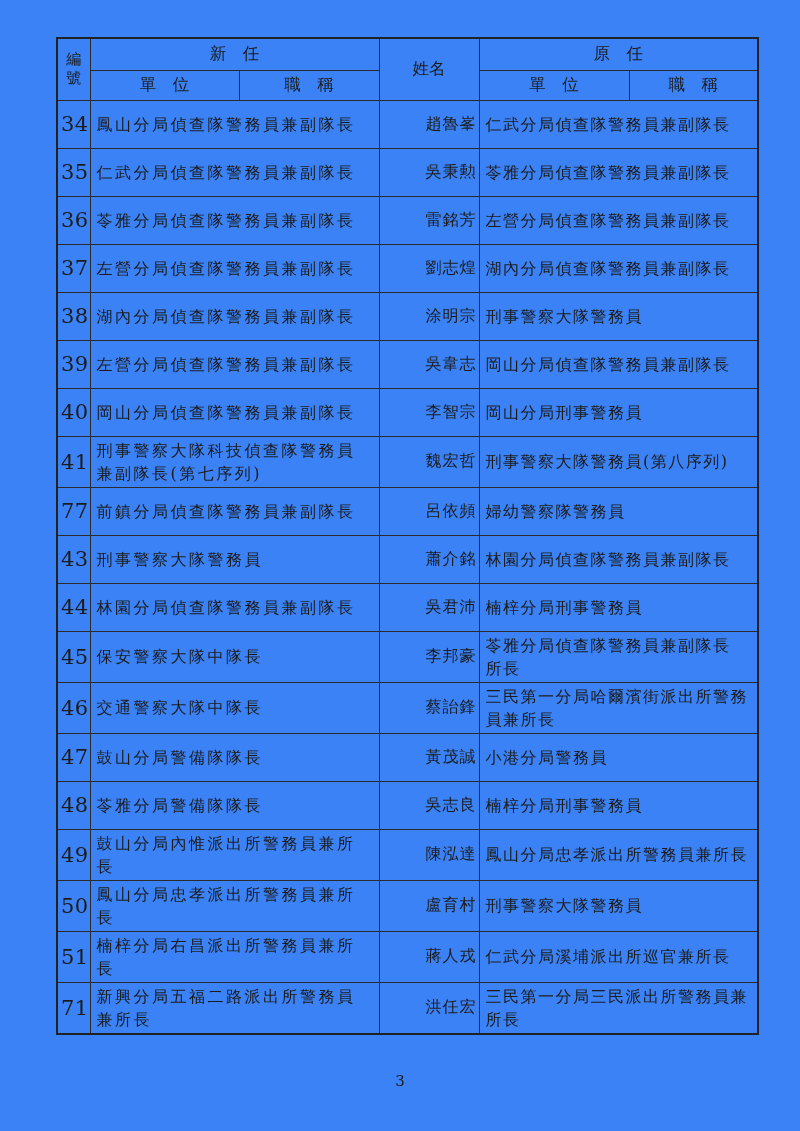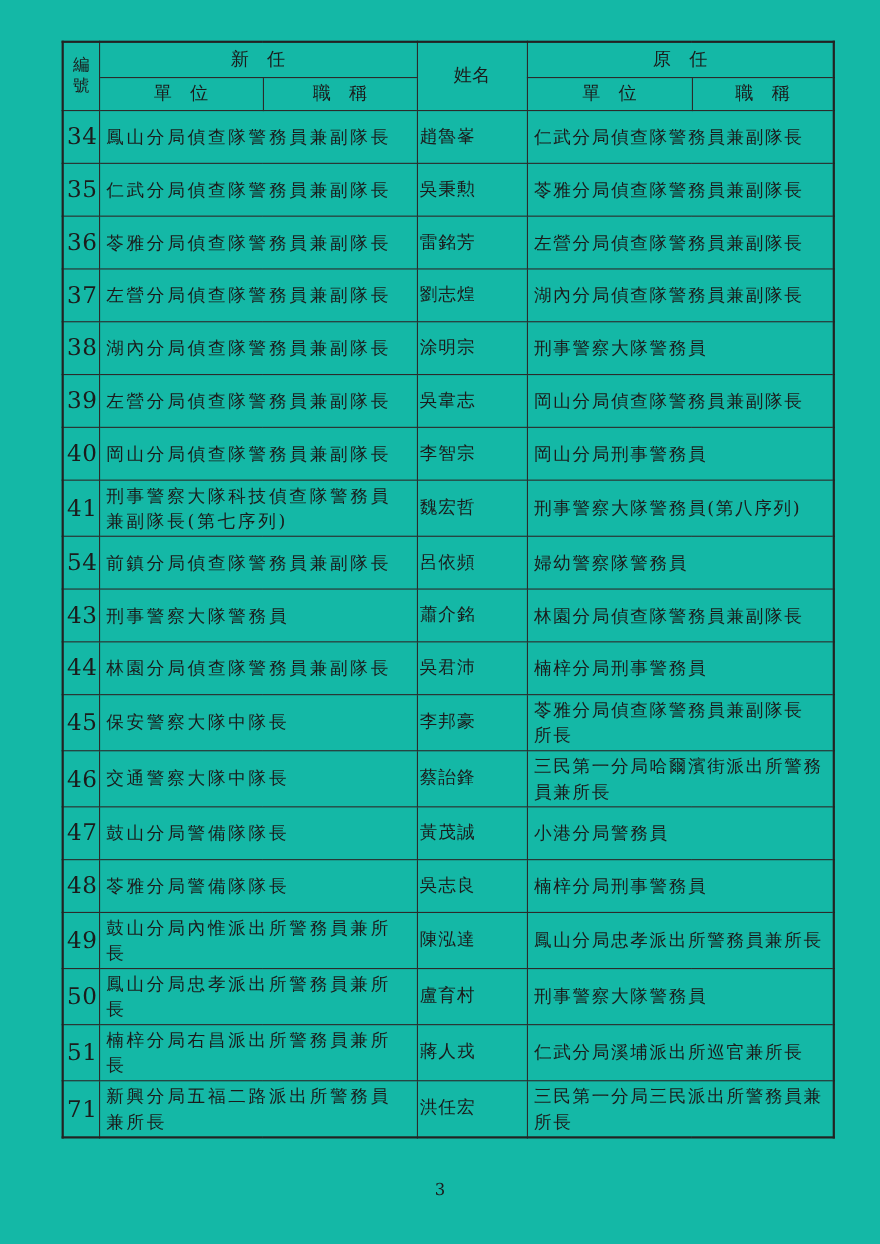--- a/index.html
+++ b/index.html
@@ -4,21 +4,21 @@
 <style>
   html, body {
     margin: 0;
     padding: 0;
     background: #ffffff;
   }
   .page {
     position: relative;
     width: 800px;
     height: 1131px;
-    background: #14b8a6;
+    background: #3b82f6;
     font-family: "DejaVu Serif", "Liberation Serif", serif;
     color: #1b1b1b;
     overflow: hidden;
   }
   table.roster {
     position: absolute;
     left: 56px;
     top: 37px;
     width: 701px;
     border-collapse: collapse;
@@ -55,21 +55,21 @@
     font-size: 16px;
     letter-spacing: 2.5px;
     line-height: 23px;
     white-space: pre-wrap;
     margin-top: 22px;
   }
   td.old-post-cell {
     letter-spacing: 1.5px;
   }
   td.name-cell {
-    text-align: left;
+    text-align: right;
     font-size: 16px;
     letter-spacing: 1px;
     padding: 0 2px;
     margin-top: 20px;
   }
   .page-number {
     position: absolute;
     top: 1072px;
     left: 0;
     width: 100%;
@@ -150,21 +150,21 @@
     <td class="post-cell old-post-cell" colspan="2">岡山分局刑事警務員</td>
   </tr>
         <tr>
     <td class="no-cell">41</td>
     <td class="post-cell" colspan="2">刑事警察大隊科技偵查隊警務員
 兼副隊長(第七序列)</td>
     <td class="name-cell">魏宏哲</td>
     <td class="post-cell old-post-cell" colspan="2">刑事警察大隊警務員(第八序列)</td>
   </tr>
         <tr>
-    <td class="no-cell">54</td>
+    <td class="no-cell">77</td>
     <td class="post-cell" colspan="2">前鎮分局偵查隊警務員兼副隊長</td>
     <td class="name-cell">呂依頻</td>
     <td class="post-cell old-post-cell" colspan="2">婦幼警察隊警務員</td>
   </tr>
         <tr>
     <td class="no-cell">43</td>
     <td class="post-cell" colspan="2">刑事警察大隊警務員</td>
     <td class="name-cell">蕭介銘</td>
     <td class="post-cell old-post-cell" colspan="2">林園分局偵查隊警務員兼副隊長</td>
   </tr>

